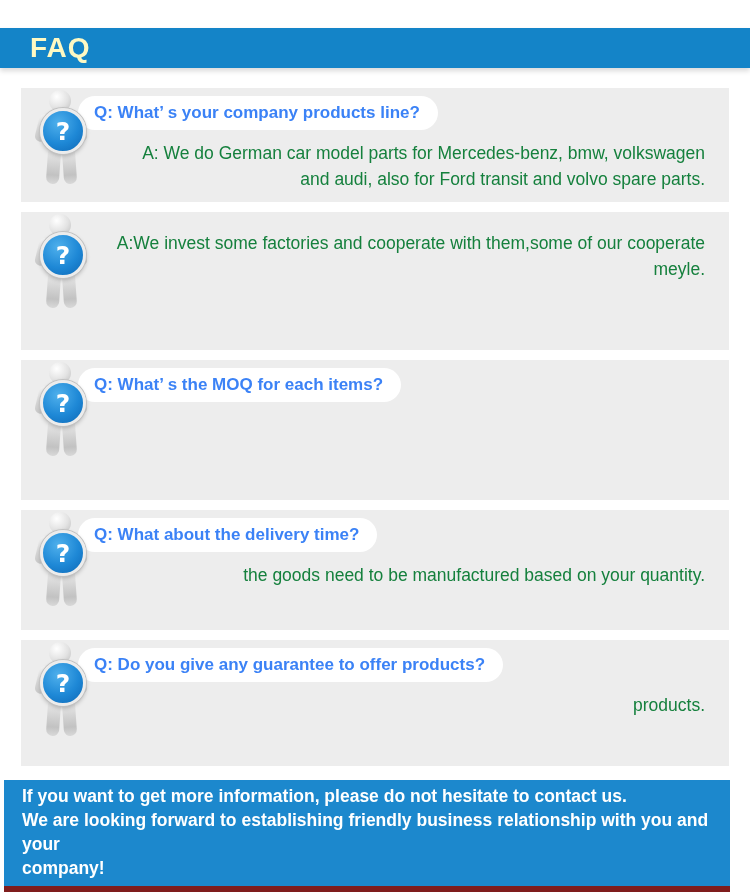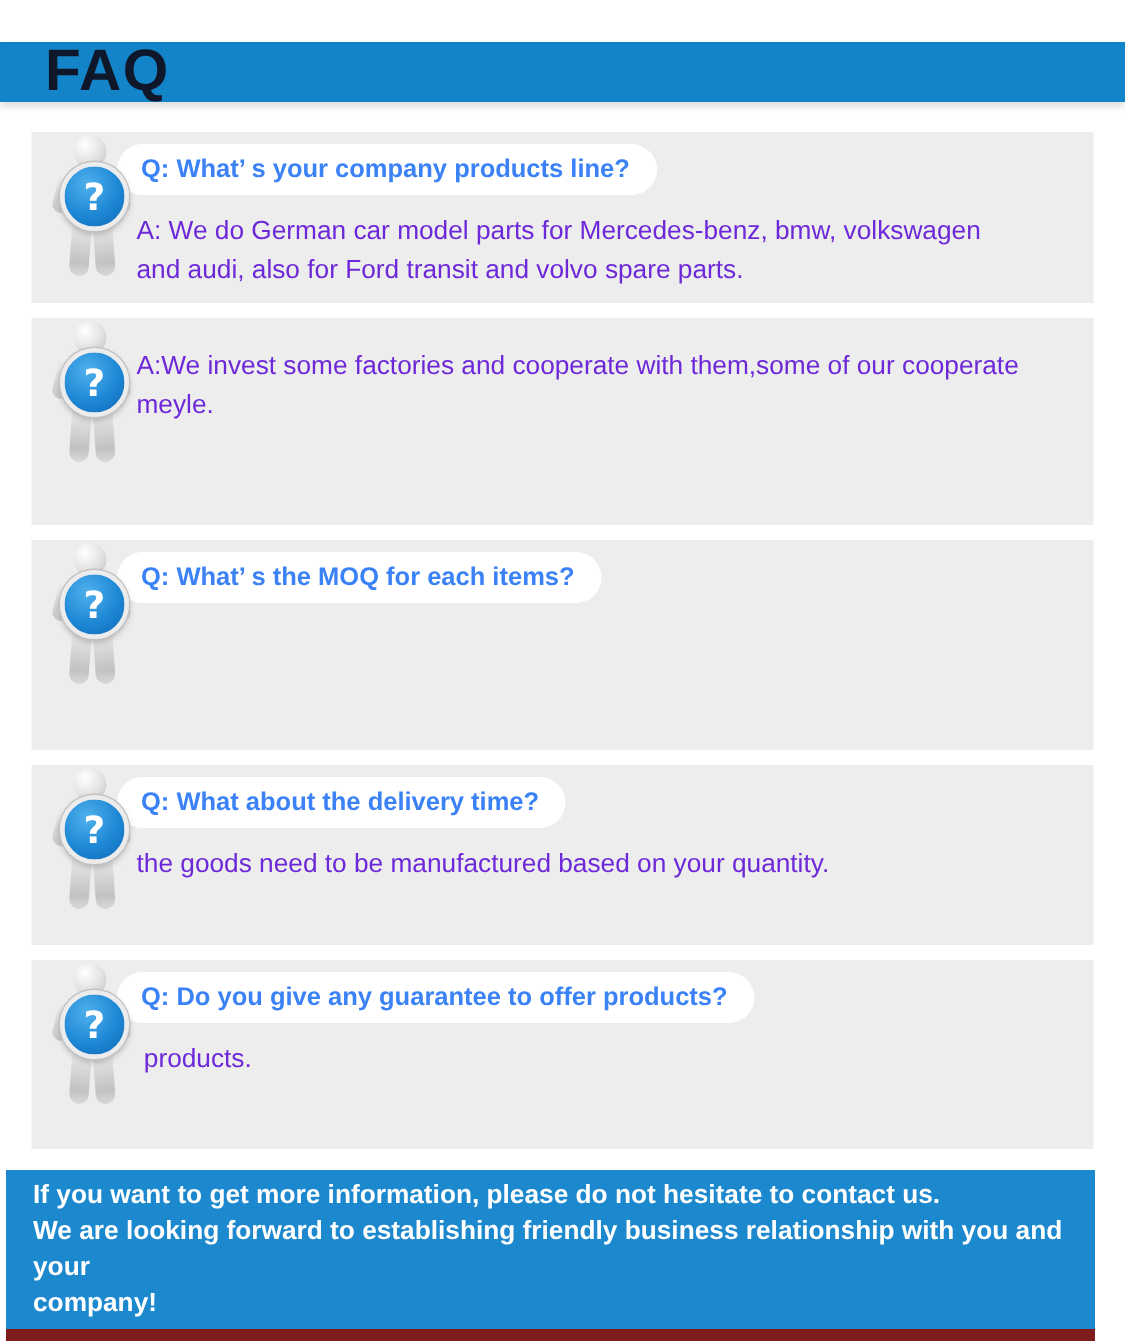--- a/index.html
+++ b/index.html
@@ -20,22 +20,22 @@
     height: 40px;
     background: #1484c8;
     display: flex;
     align-items: center;
     padding-left: 30px;
     box-shadow: 0 3px 5px rgba(0,0,0,0.15);
     box-sizing: border-box;
   }
   .topbar h1 {
     margin: 0;
-    color: #0f172a;
-    font-size: 39px;
+    color: #fef9c3;
+    font-size: 28px;
     font-weight: bold;
     letter-spacing: 1px;
   }
 
   
   .faq-list { margin-top: 20px; }
   .card {
     position: relative;
     margin: 0 21px 10px 21px;
     background: #ededed;
@@ -99,33 +99,34 @@
     background: #ffffff;
     border-radius: 17px;
     padding: 7px 18px 8px 16px;
     color: #3b82f6;
     font-weight: bold;
     font-size: 17px;
     line-height: 19px;
   }
   .answer {
     margin: 10px 24px 0 13px;
-    color: #6d28d9;
+    color: #15803d;
     font-size: 17.5px;
     line-height: 26px;
+    text-align: right;
   }
   .answer-line { white-space: pre-wrap; }
 
   
   .footer {
     margin: 14px 20px 0 4px;
     width: 726px;
     box-sizing: border-box;
     background: #1c88cd;
-    border-bottom: 8px solid #7f1d1d;
+    border-bottom: 6px solid #7f1d1d;
     color: #ffffff;
     font-weight: bold;
     font-size: 17.5px;
     line-height: 24px;
     padding: 4px 10px 6px 18px;
   }
   .footer-line { white-space: pre-wrap; }
 </style>
 </head>
 <body>

